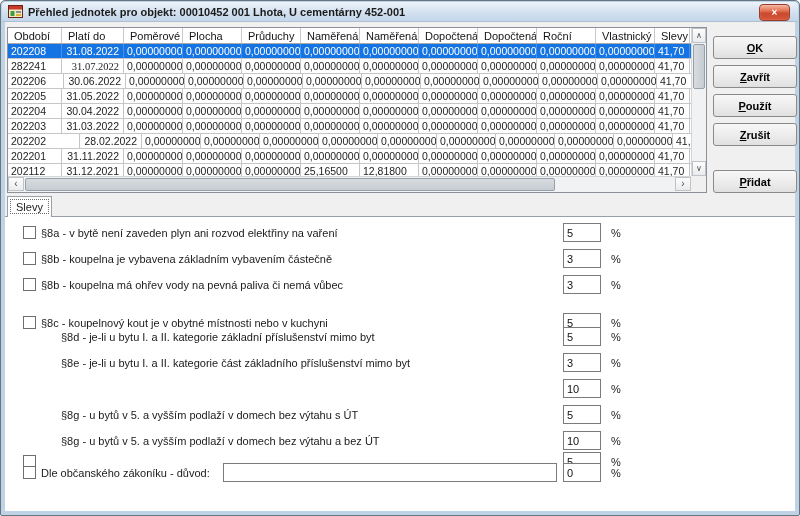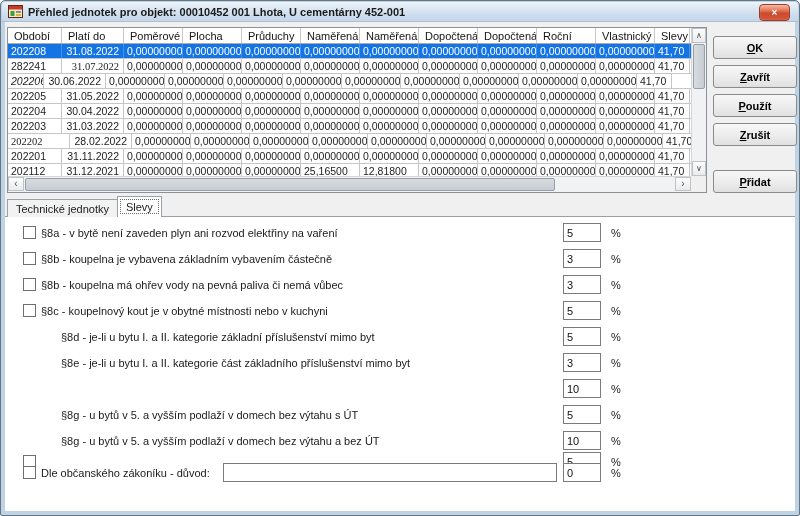--- a/index.html
+++ b/index.html
@@ -140,21 +140,21 @@
             <div class="cell c4" style="width: 59px;">0,00000000</div>
             <div class="cell c5" style="width: 59px;">0,00000000</div>
             <div class="cell c6" style="width: 59px;">0,00000000</div>
             <div class="cell c7" style="width: 59px;">0,00000000</div>
             <div class="cell c8" style="width: 59px;">0,00000000</div>
             <div class="cell c9" style="width: 59px;">0,00000000</div>
             <div class="cell c10" style="width: 59px;">0,00000000</div>
             <div class="cell c11" style="width: 35px;">41,70</div>
           </div>
           <div class="trow">
-            <div class="cell c0" style="width: 36px; font-style: italic;">202206</div>
+            <div class="cell c0" style="width: 56px;">202206</div>
             <div class="cell c1" style="width: 62px;">30.06.2022</div>
             <div class="cell c2" style="width: 59px;">0,00000000</div>
             <div class="cell c3" style="width: 59px;">0,00000000</div>
             <div class="cell c4" style="width: 59px;">0,00000000</div>
             <div class="cell c5" style="width: 59px;">0,00000000</div>
             <div class="cell c6" style="width: 59px;">0,00000000</div>
             <div class="cell c7" style="width: 59px;">0,00000000</div>
             <div class="cell c8" style="width: 59px;">0,00000000</div>
             <div class="cell c9" style="width: 59px;">0,00000000</div>
             <div class="cell c10" style="width: 59px;">0,00000000</div>
@@ -196,21 +196,21 @@
             <div class="cell c4" style="width: 59px;">0,00000000</div>
             <div class="cell c5" style="width: 59px;">0,00000000</div>
             <div class="cell c6" style="width: 59px;">0,00000000</div>
             <div class="cell c7" style="width: 59px;">0,00000000</div>
             <div class="cell c8" style="width: 59px;">0,00000000</div>
             <div class="cell c9" style="width: 59px;">0,00000000</div>
             <div class="cell c10" style="width: 59px;">0,00000000</div>
             <div class="cell c11" style="width: 35px;">41,70</div>
           </div>
           <div class="trow">
-            <div class="cell c0" style="width: 62px; font-family: Liberation Serif, serif;">202202</div>
+            <div class="cell c0" style="width: 72px;">202202</div>
             <div class="cell c1" style="width: 62px;">28.02.2022</div>
             <div class="cell c2" style="width: 59px;">0,00000000</div>
             <div class="cell c3" style="width: 59px;">0,00000000</div>
             <div class="cell c4" style="width: 59px;">0,00000000</div>
             <div class="cell c5" style="width: 59px;">0,00000000</div>
             <div class="cell c6" style="width: 59px;">0,00000000</div>
             <div class="cell c7" style="width: 59px;">0,00000000</div>
             <div class="cell c8" style="width: 59px;">0,00000000</div>
             <div class="cell c9" style="width: 59px;">0,00000000</div>
             <div class="cell c10" style="width: 59px;">0,00000000</div>
@@ -267,21 +267,20 @@
       <div class="scroll-corner"></div>
     </div>
 
     <button class="win-btn" id="btn-ok"><u>O</u>K</button>
     <button class="win-btn" id="btn-zavrit"><u>Z</u>avřít</button>
     <button class="win-btn" id="btn-pouzit"><u>P</u>oužít</button>
     <button class="win-btn" id="btn-zrusit"><u>Z</u>rušit</button>
     <button class="win-btn" id="btn-pridat"><u>P</u>řidat</button>
 
     <div class="tabstrip">
-      <div class="tab">Technické jednotky</div>
       <div class="tab active">Slevy</div>
     </div>
 
     <div class="panel">
         <div class="srow" style="top: 6px;">
           <div class="cb"></div>
           <div class="slabel" style="left: 36px;">§8a - v bytě není zaveden plyn ani rozvod elektřiny na vaření</div>
           <input class="pct-input" value="5" style="">
           <div class="unit">%</div>
         </div>
@@ -290,21 +289,21 @@
           <div class="slabel" style="left: 36px;">§8b - koupelna je vybavena základním vybavením částečně</div>
           <input class="pct-input" value="3" style="">
           <div class="unit">%</div>
         </div>
         <div class="srow" style="top: 58px;">
           <div class="cb"></div>
           <div class="slabel" style="left: 36px;">§8b - koupelna má ohřev vody na pevná paliva či nemá vůbec</div>
           <input class="pct-input" value="3" style="">
           <div class="unit">%</div>
         </div>
-        <div class="srow" style="top: 84px;">
+        <div class="srow" style="top: 96px;">
           <div class="cb"></div>
           <div class="slabel" style="left: 36px;">§8c - koupelnový kout je v obytné místnosti nebo v kuchyni</div>
           <input class="pct-input" value="5" style="">
           <div class="unit">%</div>
         </div>
         <div class="srow" style="top: 110px;">
           <div class="slabel" style="left: 56px;">§8d - je-li u bytu I. a II. kategorie základní příslušenství mimo byt</div>
           <input class="pct-input" value="5" style="">
           <div class="unit">%</div>
         </div>

